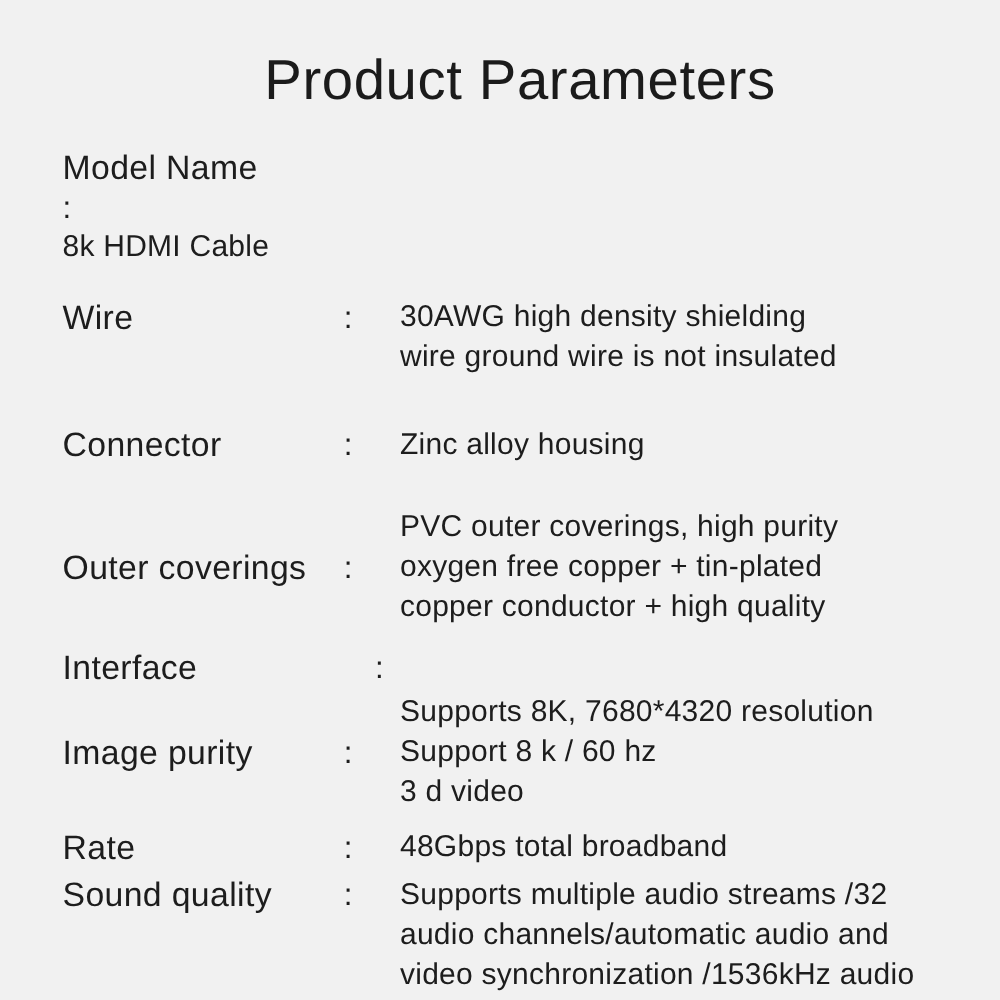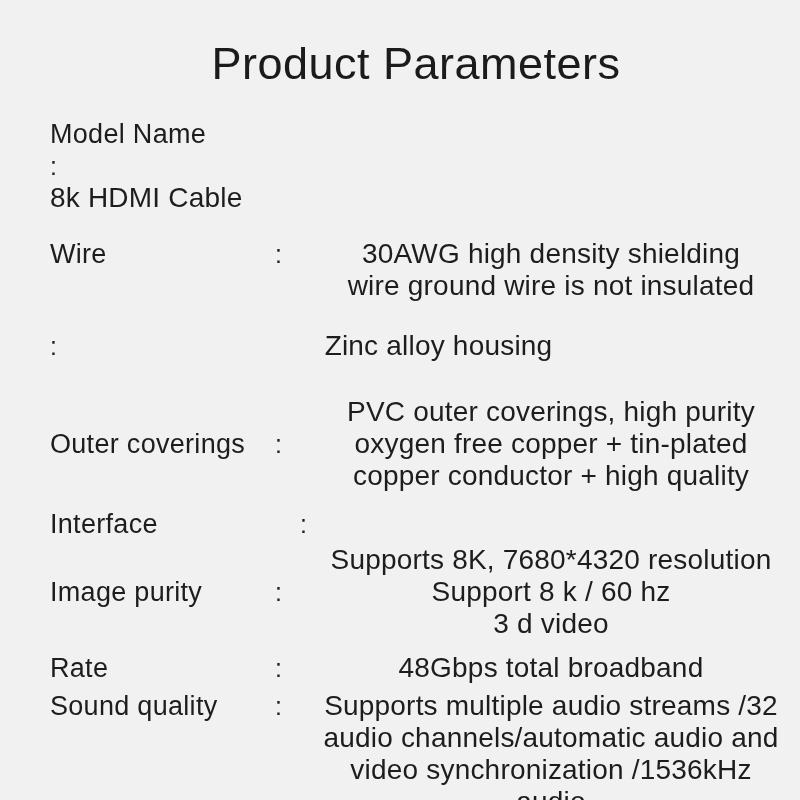--- a/index.html
+++ b/index.html
@@ -39,28 +39,27 @@
     letter-spacing: 0.3px;
   }
   .colon {
     flex: 0 0 auto;
     width: 45px;
     font-size: 25px;
     line-height: 32px;
   }
   .value {
     flex: 1 1 auto;
-    font-size: 28px;
+    font-size: 24px;
     line-height: 32px;
     letter-spacing: 0.2px;
     white-space: pre-line;
-    text-align: center;
   }
   .r1 { margin-bottom: 24px; flex-direction: column; }
-  .r2 { margin-bottom: 28px; }
+  .r2 { margin-bottom: 38px; }
   .r3 { margin-bottom: 34px; }
   .r4 { margin-bottom: 16px; }
   .r5 { margin-bottom: 4px; gap: 25px; }
   .r6 { margin-bottom: 12px; }
   .r7 { margin-bottom: 6px; }
   .r8 { margin-bottom: 0; }
 </style>
 </head>
 <body>
 
@@ -77,20 +76,21 @@
     </div>
 
     <div class="row r2">
       <div class="label">Wire</div>
       <div class="colon">:</div>
       <div class="value">30AWG high density shielding
 wire ground wire is not insulated</div>
     </div>
 
     <div class="row r3">
+      <div class="label">Connector</div>
       <div class="colon">:</div>
       <div class="value">Zinc alloy housing</div>
     </div>
 
     <div class="row r4 center">
       <div class="label">Outer coverings</div>
       <div class="colon">:</div>
       <div class="value">PVC outer coverings, high purity
 oxygen free copper + tin-plated
 copper conductor + high quality</div>

